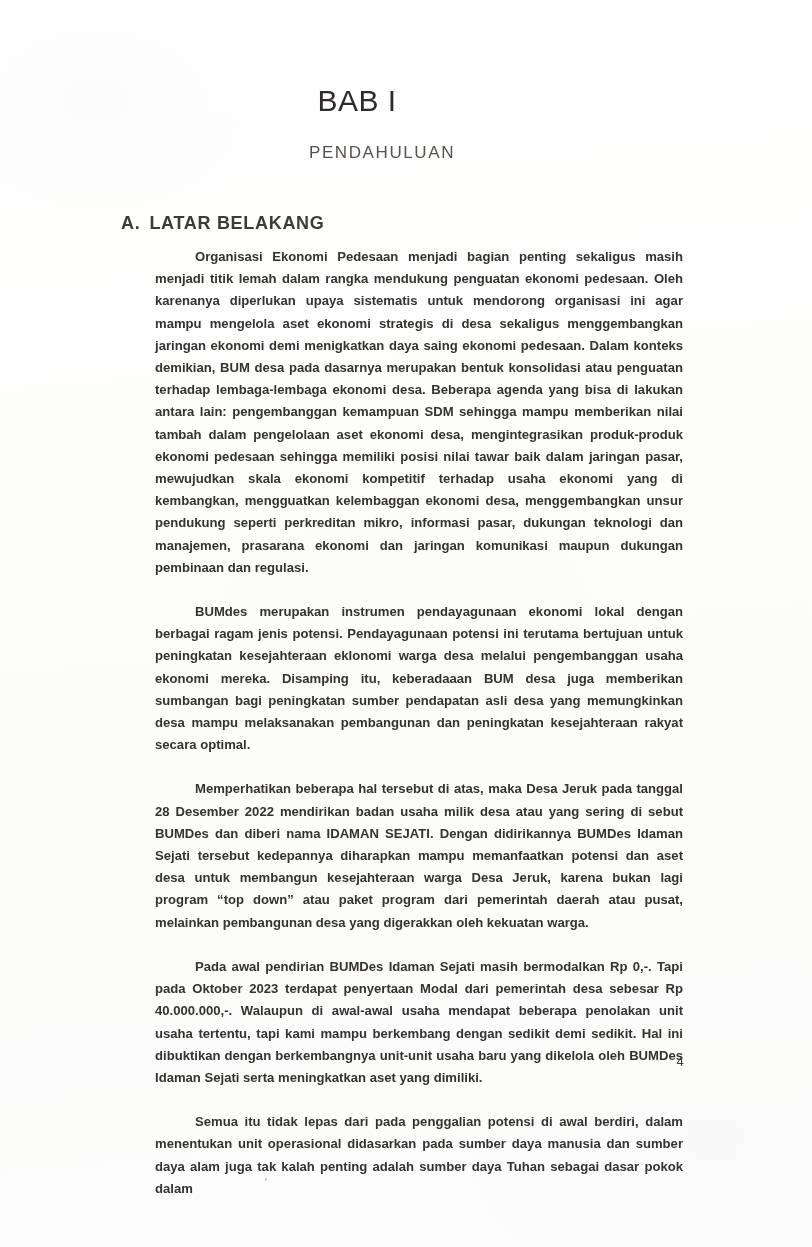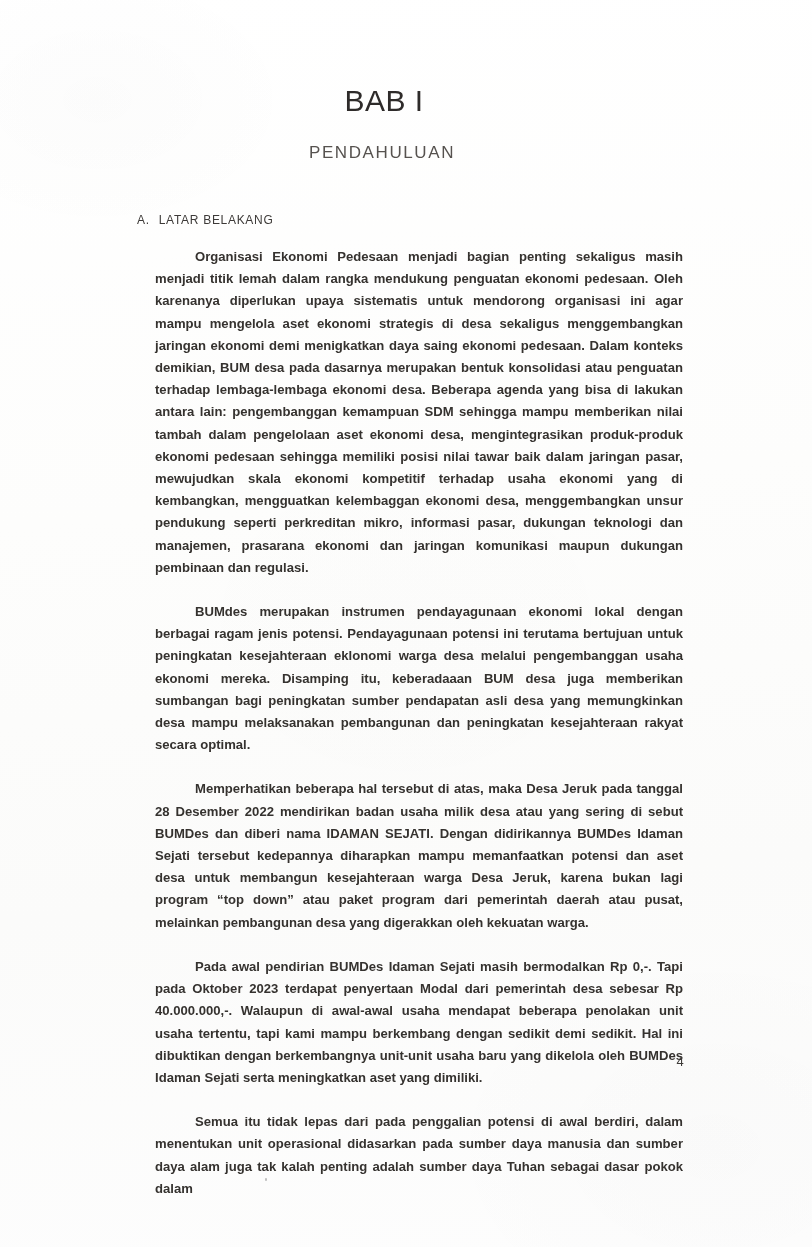--- a/index.html
+++ b/index.html
@@ -35,42 +35,42 @@
   .doc-title {
     position: absolute;
     top: 84px;
     left: 0;
     width: 714px;
     text-align: center;
     font-size: 30px;
     letter-spacing: 0.5px;
     color: #2e2b2a;
     font-weight: 400;
-    padding-left: 27px;
   }
   .doc-subtitle {
     position: absolute;
     top: 143px;
     left: 0;
     width: 764px;
     text-align: center;
     font-size: 17px;
     letter-spacing: 1.6px;
     color: #56524f;
     font-weight: 400;
   }
 
   .section-heading {
     position: absolute;
     top: 213px;
-    left: 137px;
-    font-size: 12px;
+    left: 121px;
+    font-size: 18px;
     letter-spacing: 0.7px;
     color: #3d3a38;
     white-space: nowrap;
+    font-weight: bold;
   }
   .section-heading .sec-letter {
     display: inline-block;
     margin-right: 9px;
   }
 
   .body-col {
     position: absolute;
     top: 246px;
     left: 155px;

